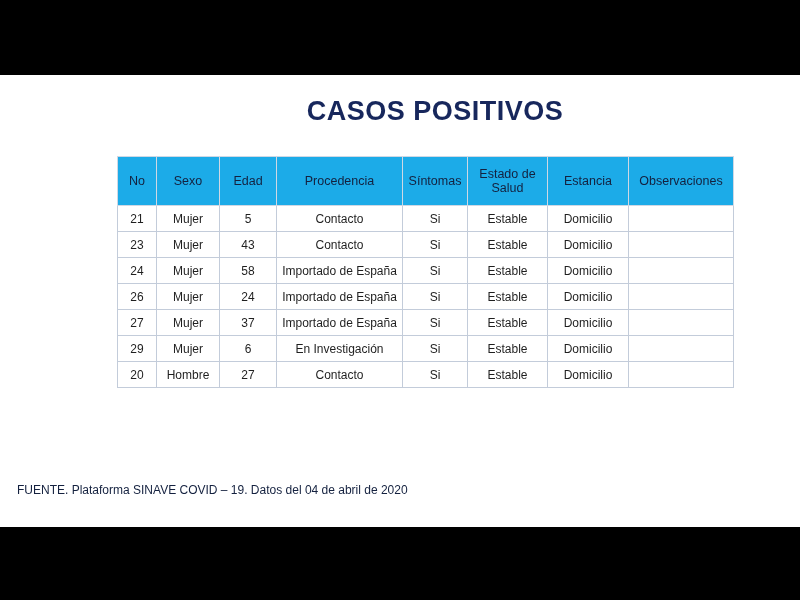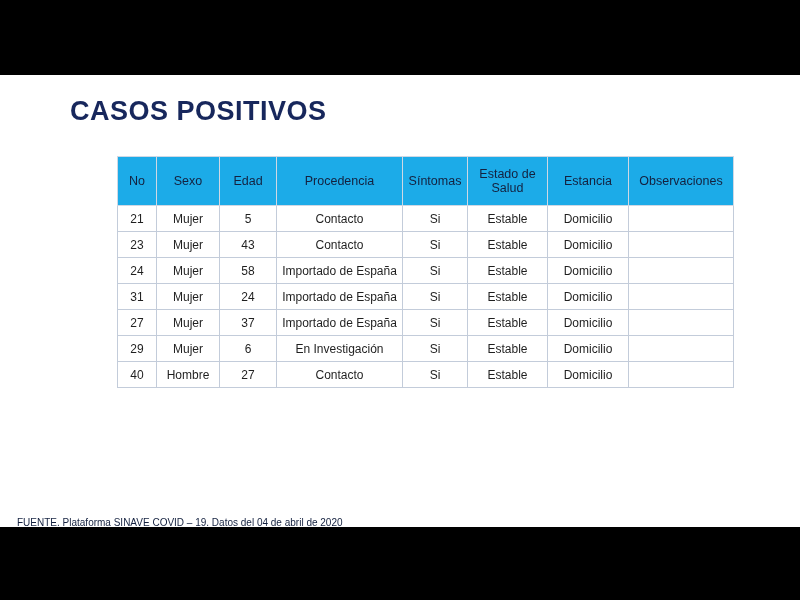--- a/index.html
+++ b/index.html
@@ -38,20 +38,21 @@
     width: 800px;
     height: 452px;
     background: #ffffff;
     overflow: hidden;
   }
   .slide-title {
     position: absolute;
     left: 0;
     top: 21px;
     width: 800px;
+    text-align: center;
     padding-left: 70px;
     box-sizing: border-box;
     font-size: 27px;
     font-weight: bold;
     letter-spacing: 0.5px;
     color: #17275c;
     font-family: "Liberation Sans", sans-serif;
   }
   .table-wrap {
     position: absolute;
@@ -103,22 +104,22 @@
   table.cases tbody td.num {
     font-weight: normal;
     font-size: 12px;
   }
   table.cases tbody td.obs {
     background: #ffffff;
   }
   .footnote {
     position: absolute;
     left: 17px;
-    top: 442px;
-    font-size: 10px;
+    top: 408px;
+    font-size: 12px;
     color: #14213f;
     font-family: "Liberation Sans", sans-serif;
     white-space: nowrap;
   }
 </style>
 </head>
 <body>
 
 <div class="screen">
 
@@ -178,21 +179,21 @@
               <td class="num">24</td>
               <td>Mujer</td>
               <td>58</td>
               <td>Importado de España</td>
               <td>Si</td>
               <td>Estable</td>
               <td>Domicilio</td>
               <td class="obs"></td>
             </tr>
             <tr>
-              <td class="num">31</td>
+              <td class="num">26</td>
               <td>Mujer</td>
               <td>24</td>
               <td>Importado de España</td>
               <td>Si</td>
               <td>Estable</td>
               <td>Domicilio</td>
               <td class="obs"></td>
             </tr>
             <tr>
               <td class="num">27</td>
@@ -208,21 +209,21 @@
               <td class="num">29</td>
               <td>Mujer</td>
               <td>6</td>
               <td>En Investigación</td>
               <td>Si</td>
               <td>Estable</td>
               <td>Domicilio</td>
               <td class="obs"></td>
             </tr>
             <tr>
-              <td class="num">40</td>
+              <td class="num">20</td>
               <td>Hombre</td>
               <td>27</td>
               <td>Contacto</td>
               <td>Si</td>
               <td>Estable</td>
               <td>Domicilio</td>
               <td class="obs"></td>
             </tr>
           </tbody>
       </table>

